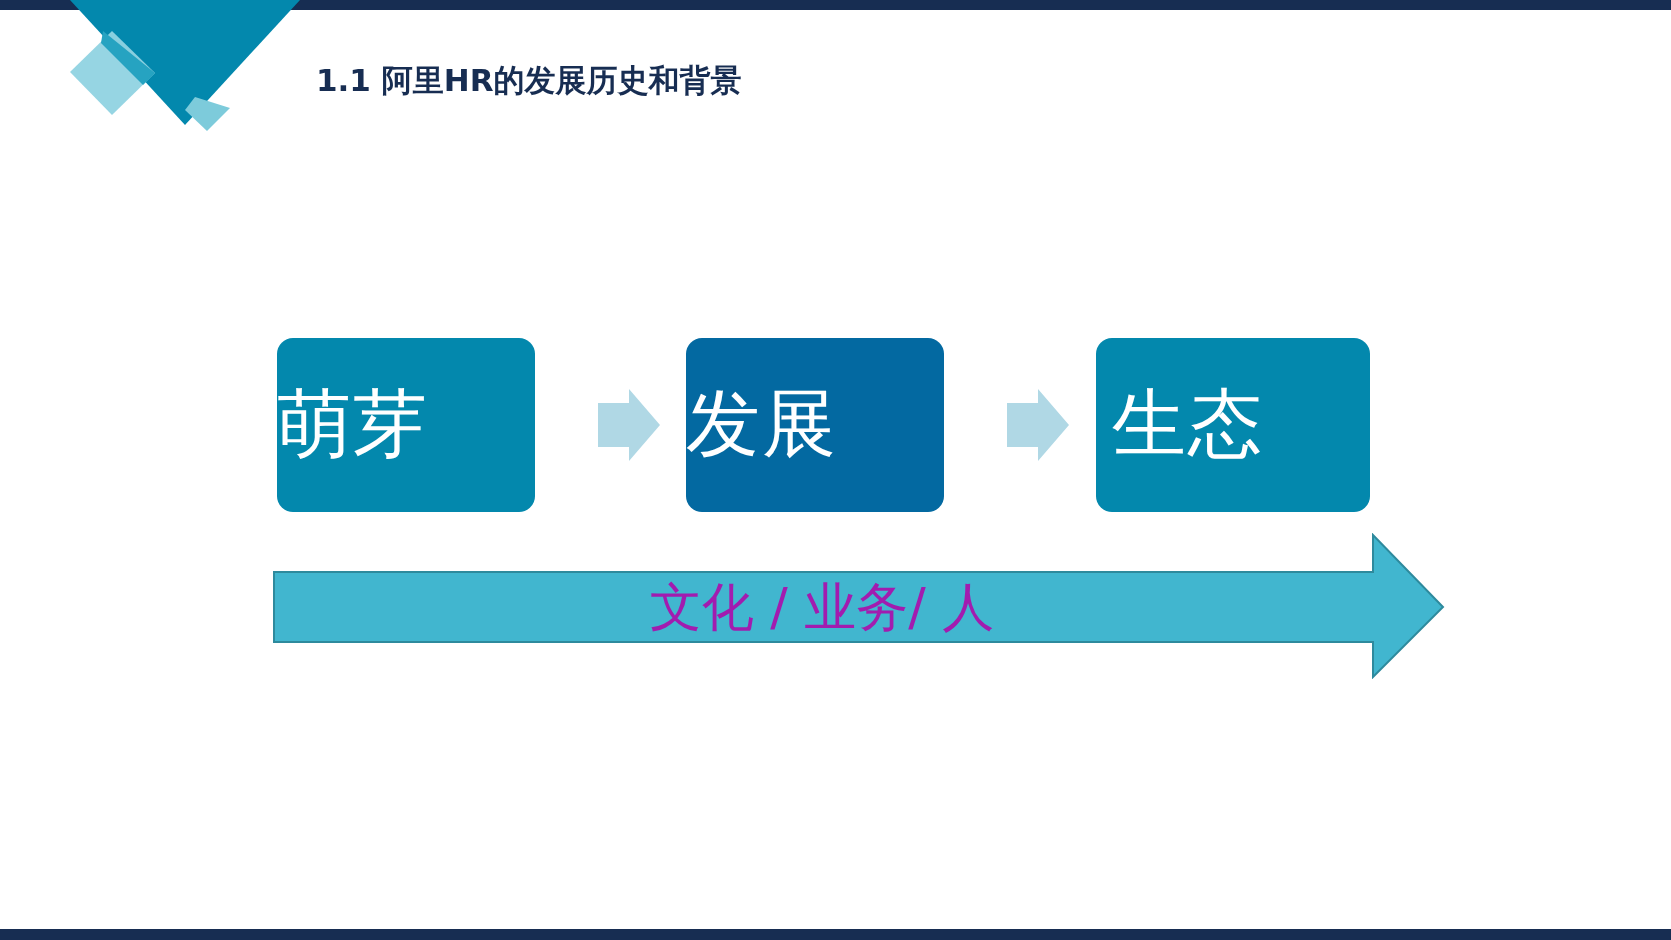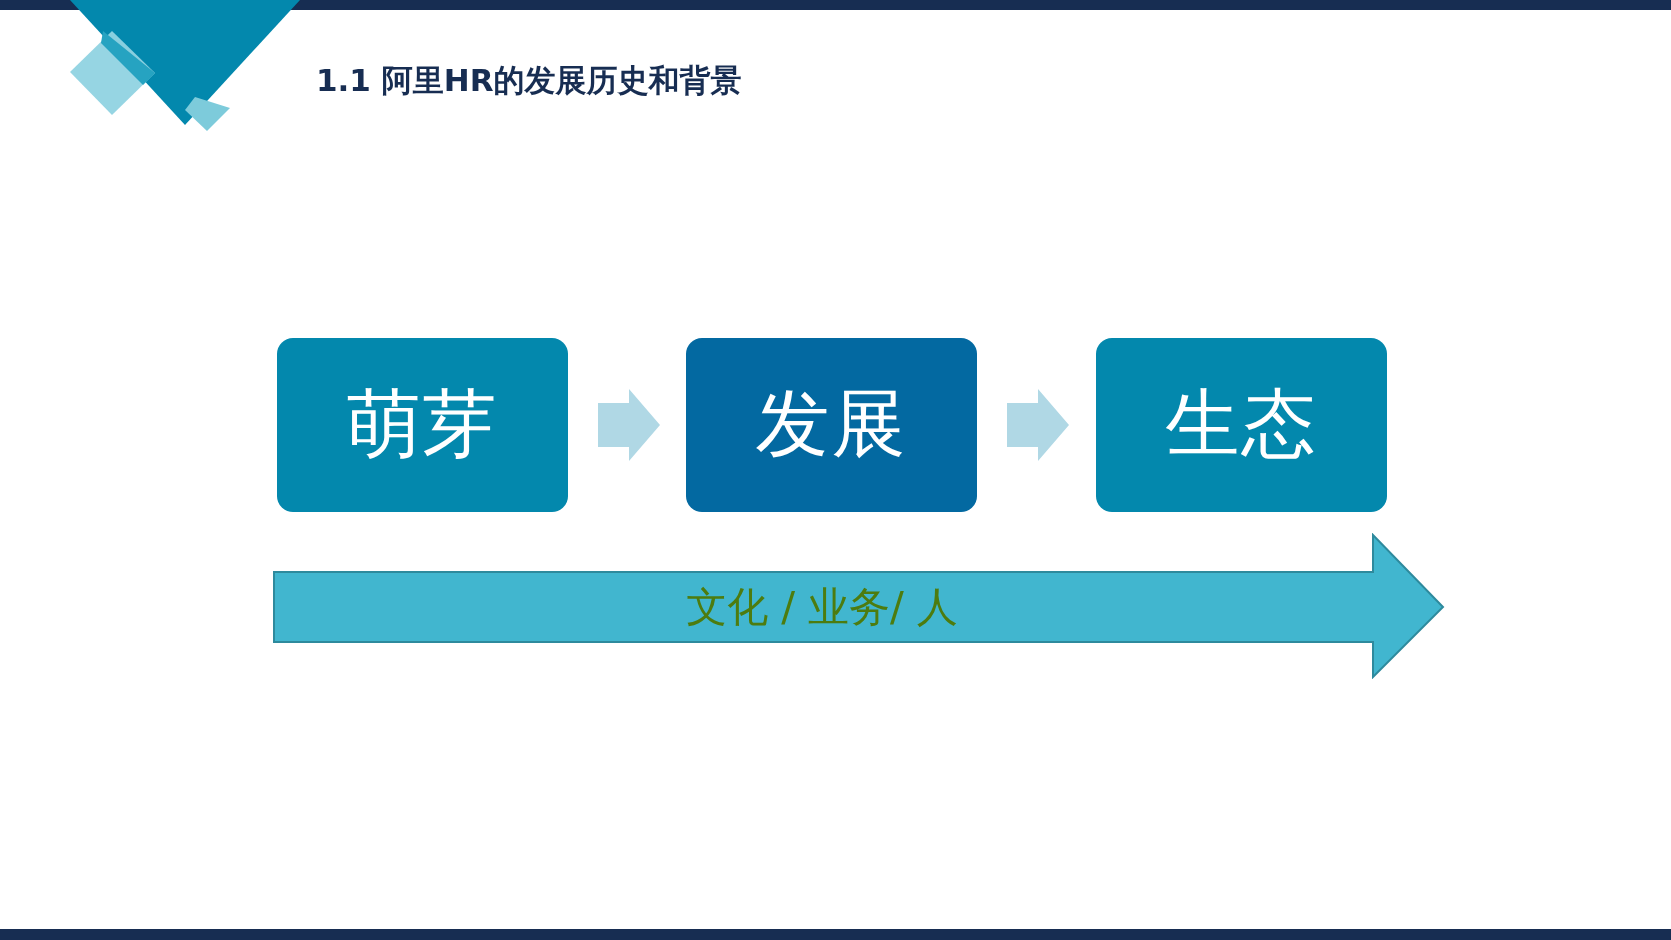--- a/index.html
+++ b/index.html
@@ -10,30 +10,30 @@
   }
   .top-bar { position: absolute; left: 0; top: 0; width: 1671px; height: 10px; background: #172d52; }
   .bottom-bar { position: absolute; left: 0; bottom: 0; width: 1671px; height: 11px; background: #172d52; }
   .deco { position: absolute; left: 0; top: 0; width: 320px; height: 140px; }
   .title {
     position: absolute; left: 316px; top: 52px;
     font-size: 31px; font-weight: bold; color: #172d52;
     white-space: nowrap; letter-spacing: 0px; margin-top: 8px;
   }
   .stage {
-    position: absolute; top: 338px; width: 291px; height: 174px;
-    border-radius: 16px; display: flex; align-items: center; justify-content: center;
+    position: absolute; top: 338px; width: 258px; height: 174px;
+    border-radius: 16px; display: flex; align-items: center; justify-content: flex-start;
     color: #ffffff; font-size: 74px; letter-spacing: 2px;
   }
   .small-arrow { position: absolute; width: 64px; height: 74px; }
   .big-arrow { position: absolute; left: 272px; top: 533px; width: 1176px; height: 146px; }
   .big-arrow-label {
     position: absolute; left: 272px; top: 572px; width: 1100px; height: 71px;
     display: flex; align-items: center; justify-content: center;
-    font-size: 41px; color: #4d7c0f; padding-left: 0px;
+    font-size: 52px; color: #a21caf; padding-left: 0px;
   }
 </style>
 </head>
 <body>
 
 <div class="top-bar"></div>
 
 <svg class="deco" viewBox="0 0 320 140">
   <polygon points="70,0 300,0 185,125" fill="#0388ad"></polygon>
   <polygon points="70,72 112,31 155,73 112,115" fill="#90d3e2" opacity="0.95"></polygon>
@@ -52,21 +52,21 @@
 </svg>
 
 <div class="stage" style="left:686px; background:#0369a1;">
   <span>发展</span>
 </div>
 
 <svg class="small-arrow" style="left:1007px; top:389px;" viewBox="0 0 64 74">
   <polygon points="0,14 31,14 31,0 62,36 31,72 31,58 0,58" fill="#b0d8e5"></polygon>
 </svg>
 
-<div class="stage" style="left:1096px; background:#0388ad;">
+<div class="stage" style="left:1096px; background:#0388ad;padding-left:16px;">
   <span>生态</span>
 </div>
 
 <svg class="big-arrow" viewBox="0 0 1176 146">
   <polygon points="2,39 1101,39 1101,2 1171,74 1101,144 1101,109 2,109" fill="#41b6cf" stroke="#2e8a9d" stroke-width="2"></polygon>
 </svg>
 
 <div class="big-arrow-label">
   <span>文化 / 业务/ 人</span>
 </div>

